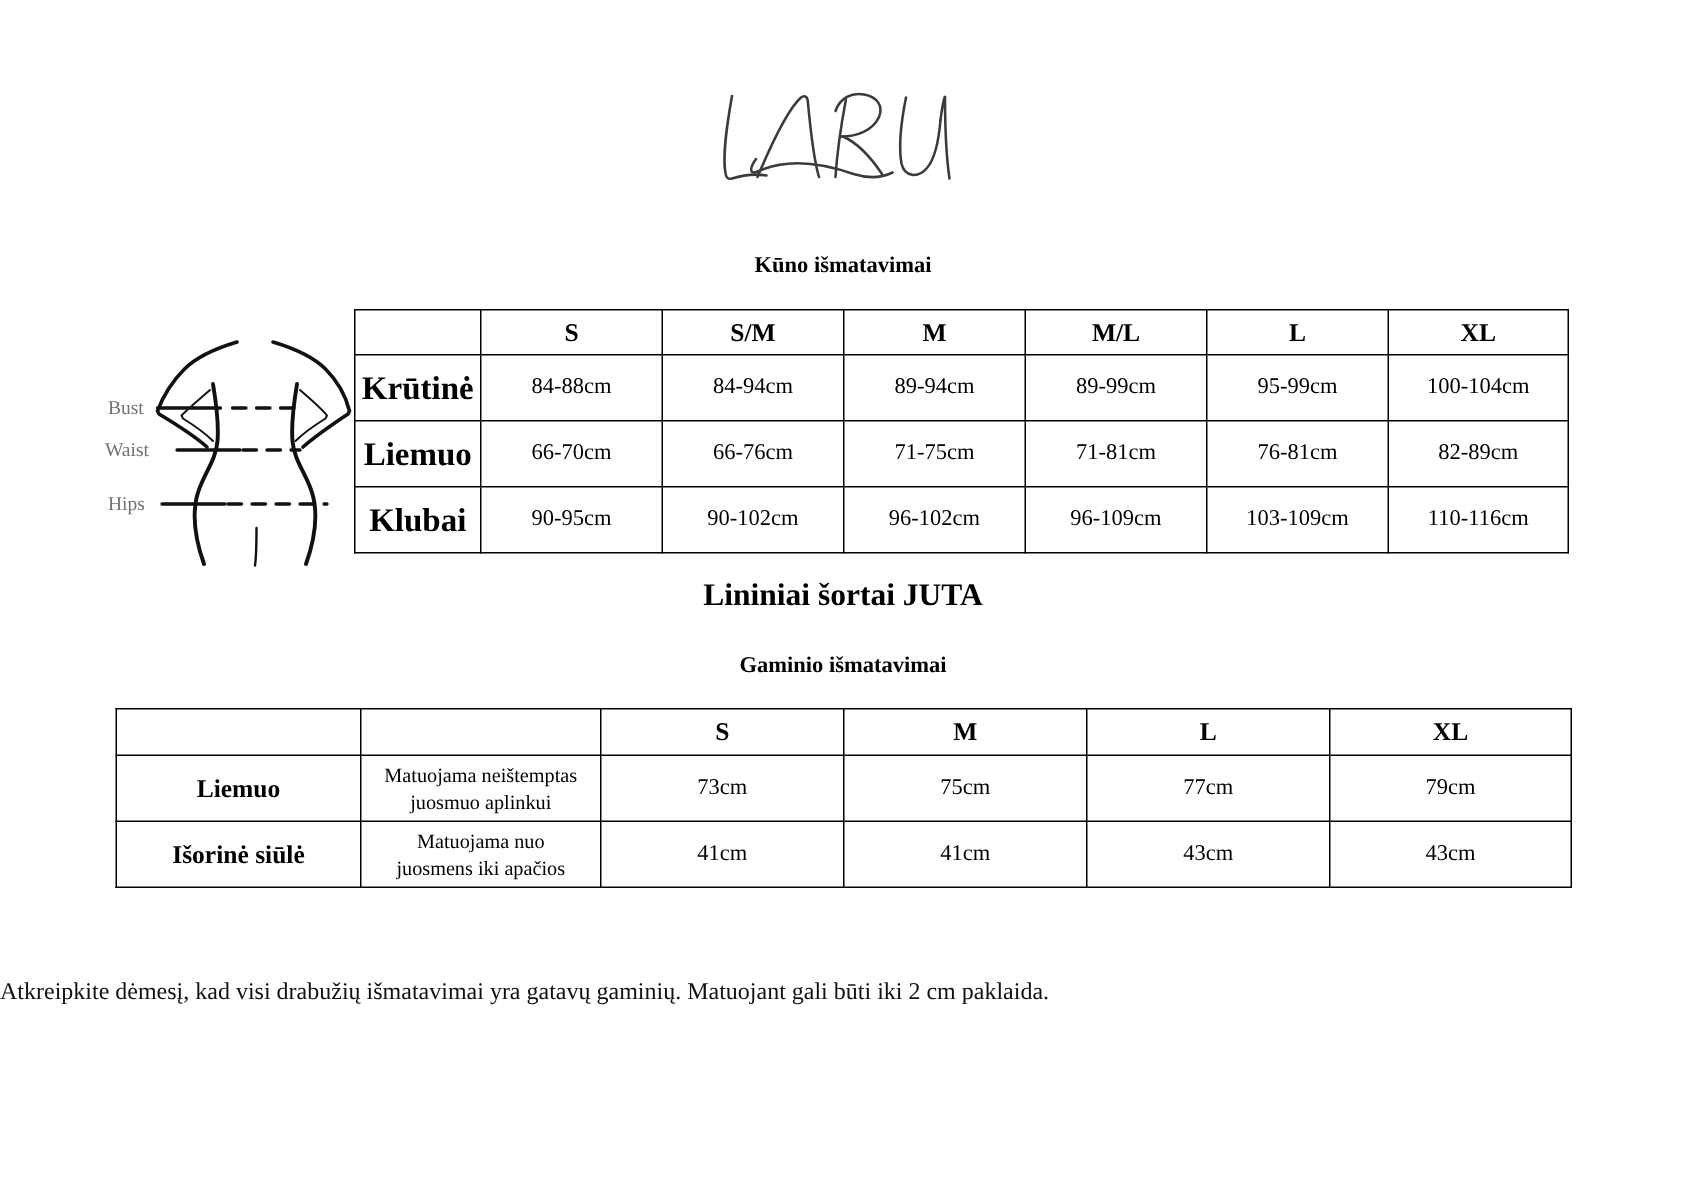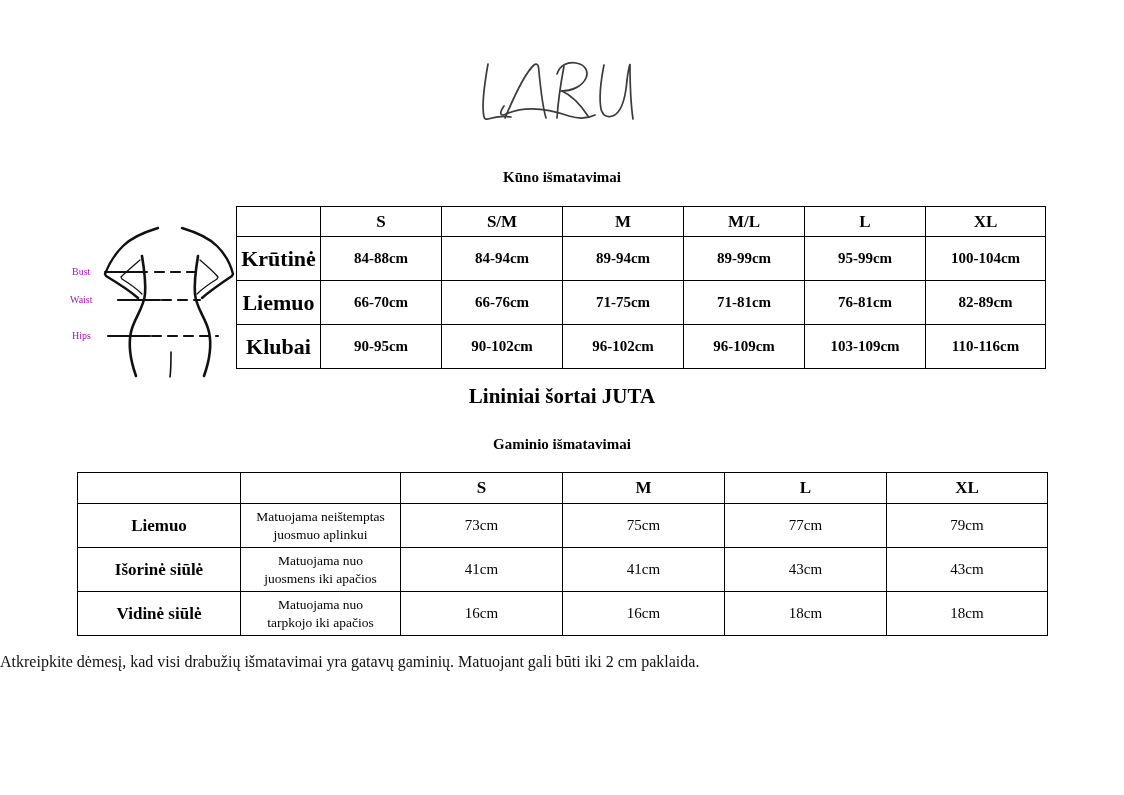--- a/index.html
+++ b/index.html
@@ -21,40 +21,40 @@
   .h-product   { top:384px; font-size:21px; }
   .h-gaminio   { top:436px; font-size:15px; }
   .footer-note {
     position:absolute; left:0; top:653px; width:1124px;
     text-align:left; font-size:16px; color:#111;
     font-weight:normal;
   }
   .logo-svg   { position:absolute; left:477px; top:58px; width:170px; height:72px; }
   .figure-svg { position:absolute; left:60px;  top:222px; width:178px; height:156px; }
   .fig-label {
-    position:absolute; font-size:10px; color:#a21caf; line-height:16px;
+    position:absolute; font-size:13px; color:#737373; line-height:16px;
   }
   .lbl-bust  { left:72px; top:264px; }
   .lbl-waist { left:70px; top:292px; }
   .lbl-hips  { left:72px; top:328px; }
 
   table { border-collapse:collapse; table-layout:fixed; background:#fff; }
   th,td {
     border:1px solid #000;
     text-align:center; vertical-align:middle;
     overflow:hidden;
   }
   .t1 { position:absolute; left:236px; top:206px; width:809px; }
   .t1 .c-rowhead { width:84px; }
   .t1 .c-size    { width:121px; }
   .t1 .c-size-last { width:120px; }
   .t1 thead th { height:30px; font-size:17px; font-weight:bold; }
   .t1 tbody tr { height:44px; }
   .t1 tbody th { font-size:22px; font-weight:bold; }
-  .t1 tbody td { font-size:15px; font-weight:bold; }
+  .t1 tbody td { font-size:15px; font-weight:normal; }
 
   .t2 { position:absolute; left:77px; top:472px; width:970px; }
   .t2 .c-rowhead { width:163px; }
   .t2 .c-desc    { width:160px; }
   .t2 .c-size    { width:162px; }
   .t2 .c-size-last { width:161px; }
   .t2 thead th { height:31px; font-size:17px; font-weight:bold; }
   .t2 tbody tr { height:44px; }
   .t2 tbody th { font-size:17px; font-weight:bold; }
   .t2 tbody td.desc-cell { font-size:13.5px; line-height:1.3; font-weight:normal; }
@@ -198,29 +198,18 @@
         <th>Išorinė siūlė</th>
         <td class="desc-cell">
           <div>Matuojama nuo</div>
           <div>juosmens iki apačios</div>
         </td>
         <td class="val-cell">41cm</td>
         <td class="val-cell">41cm</td>
         <td class="val-cell">43cm</td>
         <td class="val-cell">43cm</td>
       </tr>
-      <tr>
-        <th>Vidinė siūlė</th>
-        <td class="desc-cell">
-          <div>Matuojama nuo</div>
-          <div>tarpkojo iki apačios</div>
-        </td>
-        <td class="val-cell">16cm</td>
-        <td class="val-cell">16cm</td>
-        <td class="val-cell">18cm</td>
-        <td class="val-cell">18cm</td>
-      </tr>
     </tbody>
   </table>
 
   <div class="footer-note">Atkreipkite dėmesį, kad visi drabužių išmatavimai yra gatavų gaminių. Matuojant gali būti iki 2 cm paklaida.</div>
 
 </div>
 
 </body></html>

